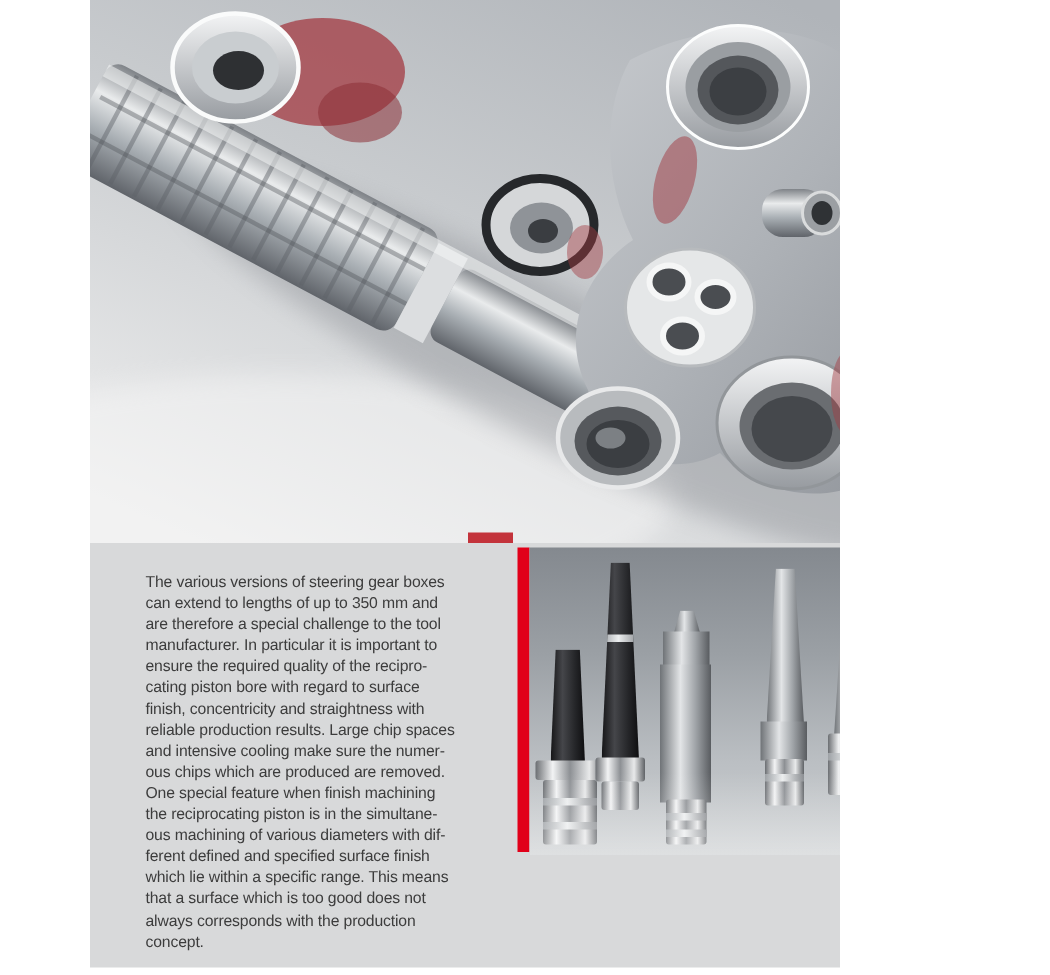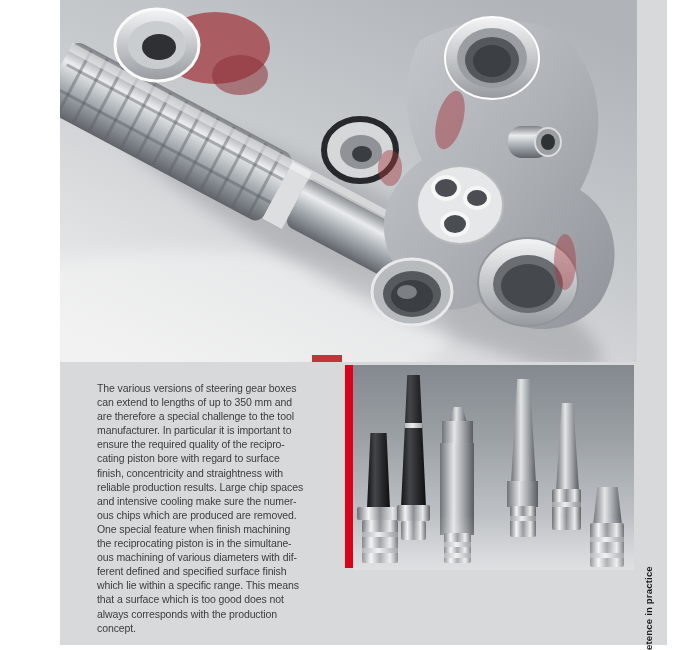--- a/index.html
+++ b/index.html
@@ -1,16 +1,16 @@
 <!DOCTYPE html>
 <html style="--content-background: #d8d9da; --accent-red: #e10019; --body-text: #3c3c3c;"><head>
 <meta charset="utf-8">
 <style>
   html,body{margin:0;padding:0;background:#ffffff;}
-  .page{position:relative;width:700px;height:650px;overflow:hidden;background:#ffffff;
+  .page{position:relative;width:560px;height:650px;overflow:hidden;background:#ffffff;
         font-family:"Liberation Sans",sans-serif;}
   .content-area{position:absolute;left:60px;top:0;width:607px;height:645px;
         background:var(--content-background,#d8d9da);}
   .hero-photo{position:absolute;left:60px;top:0;width:577px;height:362px;overflow:hidden;}
   .article{position:absolute;left:97px;top:381px;width:252px;
         font-size:10.5px;line-height:14.1px;letter-spacing:-0.1px;
         color:var(--body-text,#3c3c3c);white-space:pre-line;}
   .red-bar{position:absolute;left:345px;top:365px;width:8px;height:203px;
         background:var(--accent-red,#e10019);}
   .tools-photo{position:absolute;left:353px;top:365px;width:281px;height:205px;overflow:hidden;

